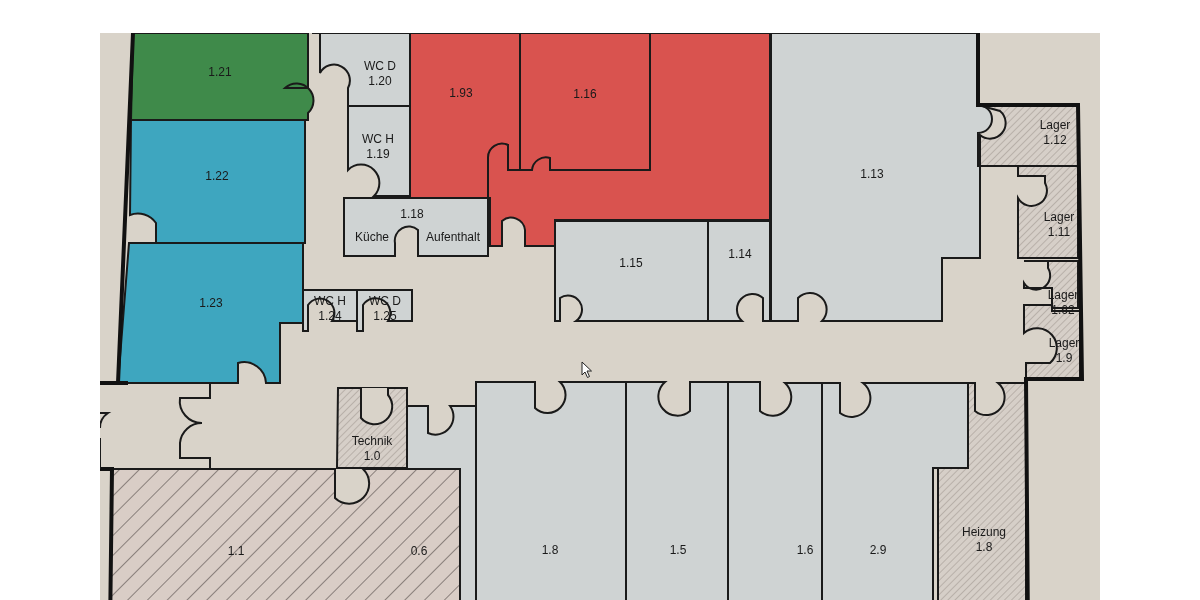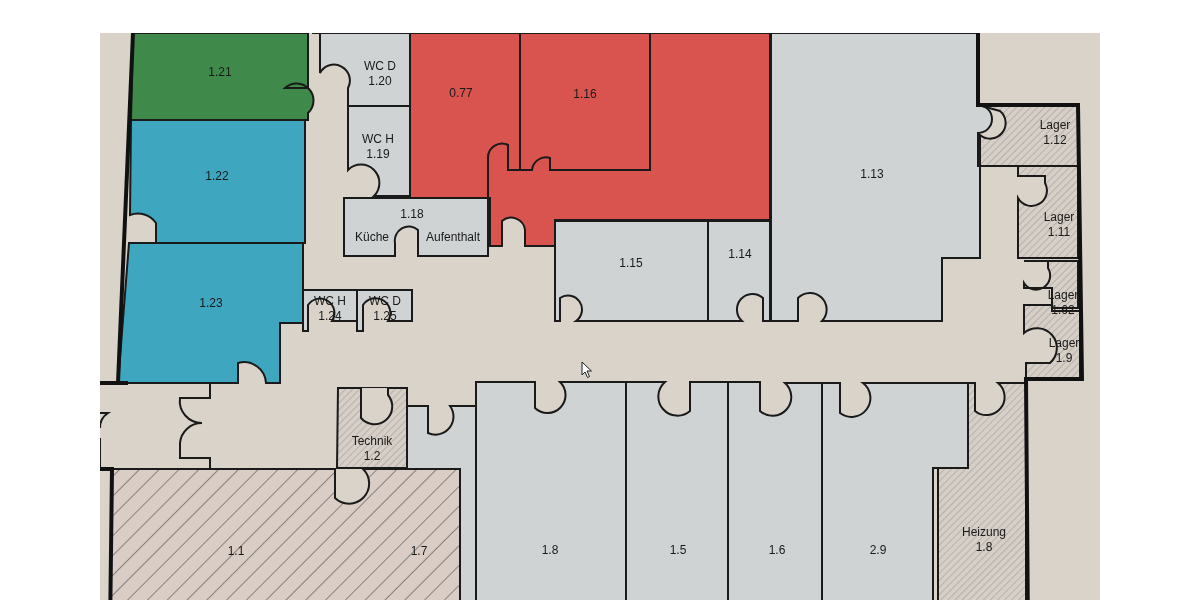--- a/index.html
+++ b/index.html
@@ -119,21 +119,21 @@
       <span>1.18</span>
     </div>
   <div class="room-label" style="left:272px;top:204px">
       <span>Küche</span>
     </div>
   <div class="room-label" style="left:353px;top:204px">
       <span>Aufenthalt</span>
     </div>
 
   <div class="room-label" style="left:361px;top:60px">
-      <span>0.77</span>
+      <span>1.93</span>
     </div>
   <div class="room-label" style="left:485px;top:61px">
       <span>1.16</span>
     </div>
   <div class="room-label" style="left:531px;top:230px">
       <span>1.15</span>
     </div>
   <div class="room-label" style="left:640px;top:221px">
       <span>1.14</span>
     </div>
@@ -162,36 +162,36 @@
       <span>WC H</span>
       <span>1.24</span>
     </div>
   <div class="room-label" style="left:285px;top:276px">
       <span>WC D</span>
       <span>1.25</span>
     </div>
 
   <div class="room-label" style="left:272px;top:416px">
       <span>Technik</span>
-      <span>1.2</span>
+      <span>1.0</span>
     </div>
 
   <div class="room-label" style="left:136px;top:518px">
       <span>1.1</span>
     </div>
   <div class="room-label" style="left:319px;top:518px">
-      <span>1.7</span>
+      <span>0.6</span>
     </div>
   <div class="room-label" style="left:450px;top:517px">
       <span>1.8</span>
     </div>
   <div class="room-label" style="left:578px;top:517px">
       <span>1.5</span>
     </div>
-  <div class="room-label" style="left:677px;top:517px">
+  <div class="room-label" style="left:705px;top:517px">
       <span>1.6</span>
     </div>
   <div class="room-label" style="left:778px;top:517px">
       <span>2.9</span>
     </div>
   <div class="room-label" style="left:884px;top:507px">
       <span>Heizung</span>
       <span>1.8</span>
     </div>
 

